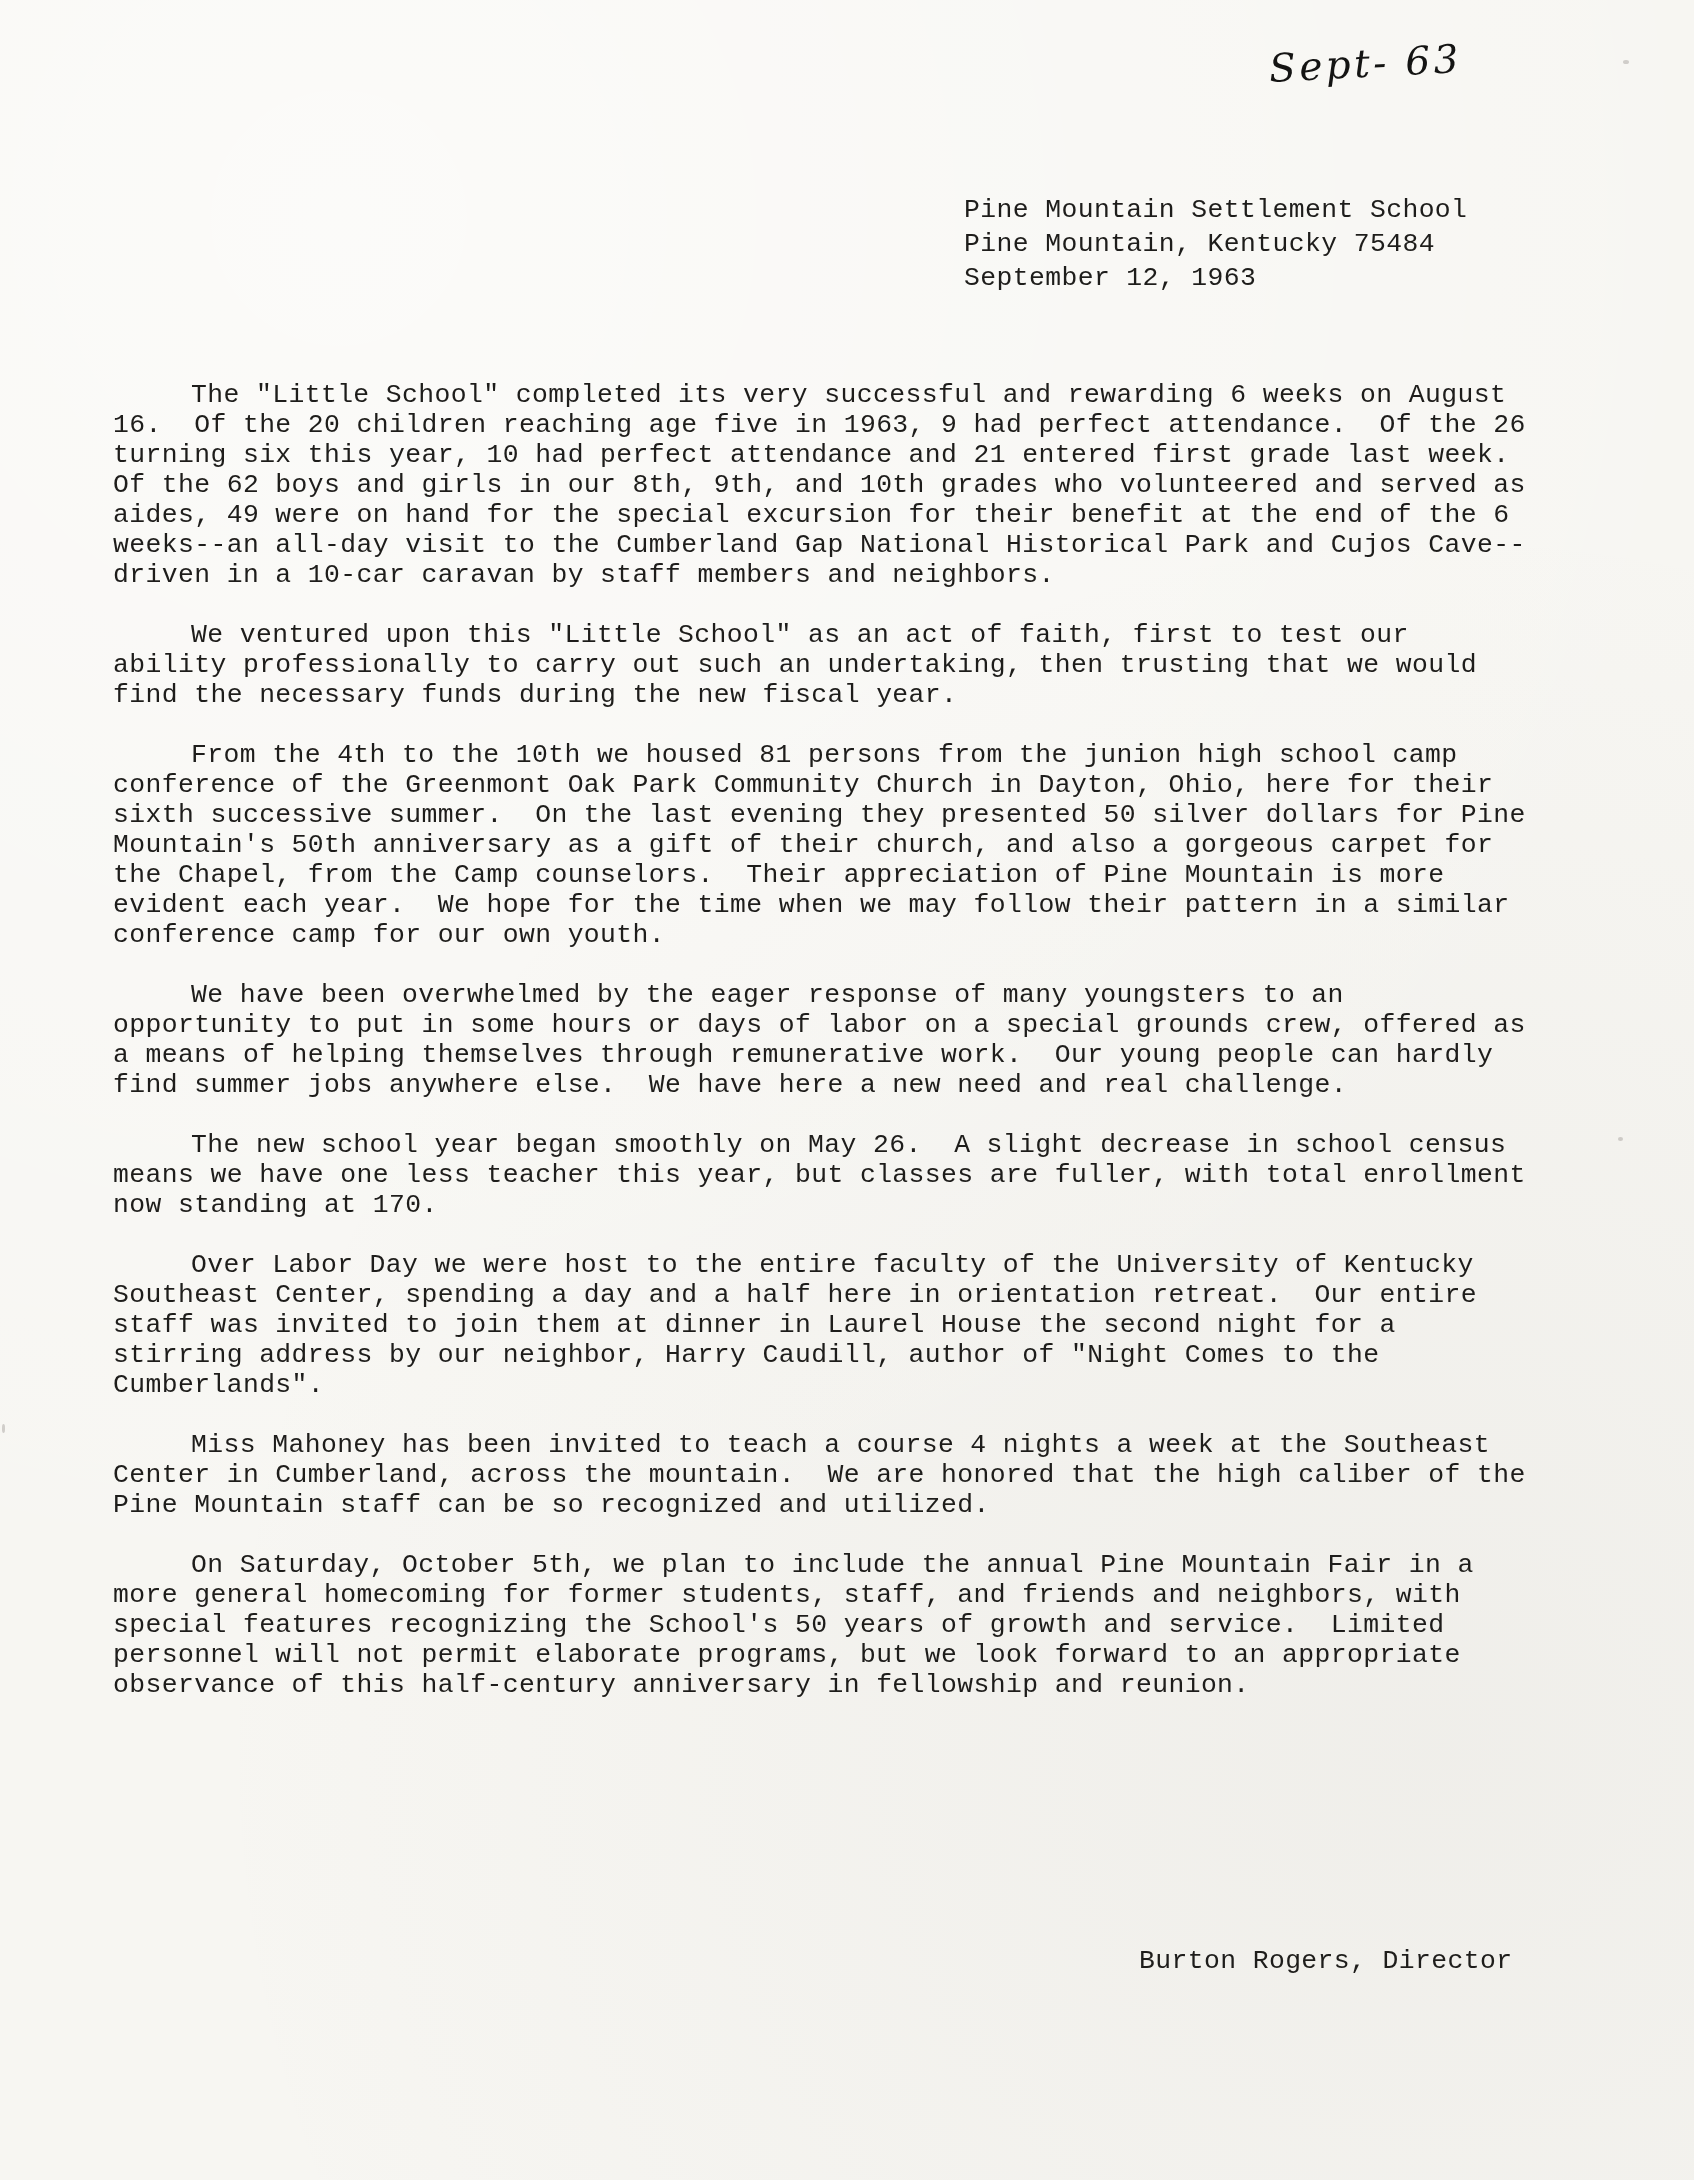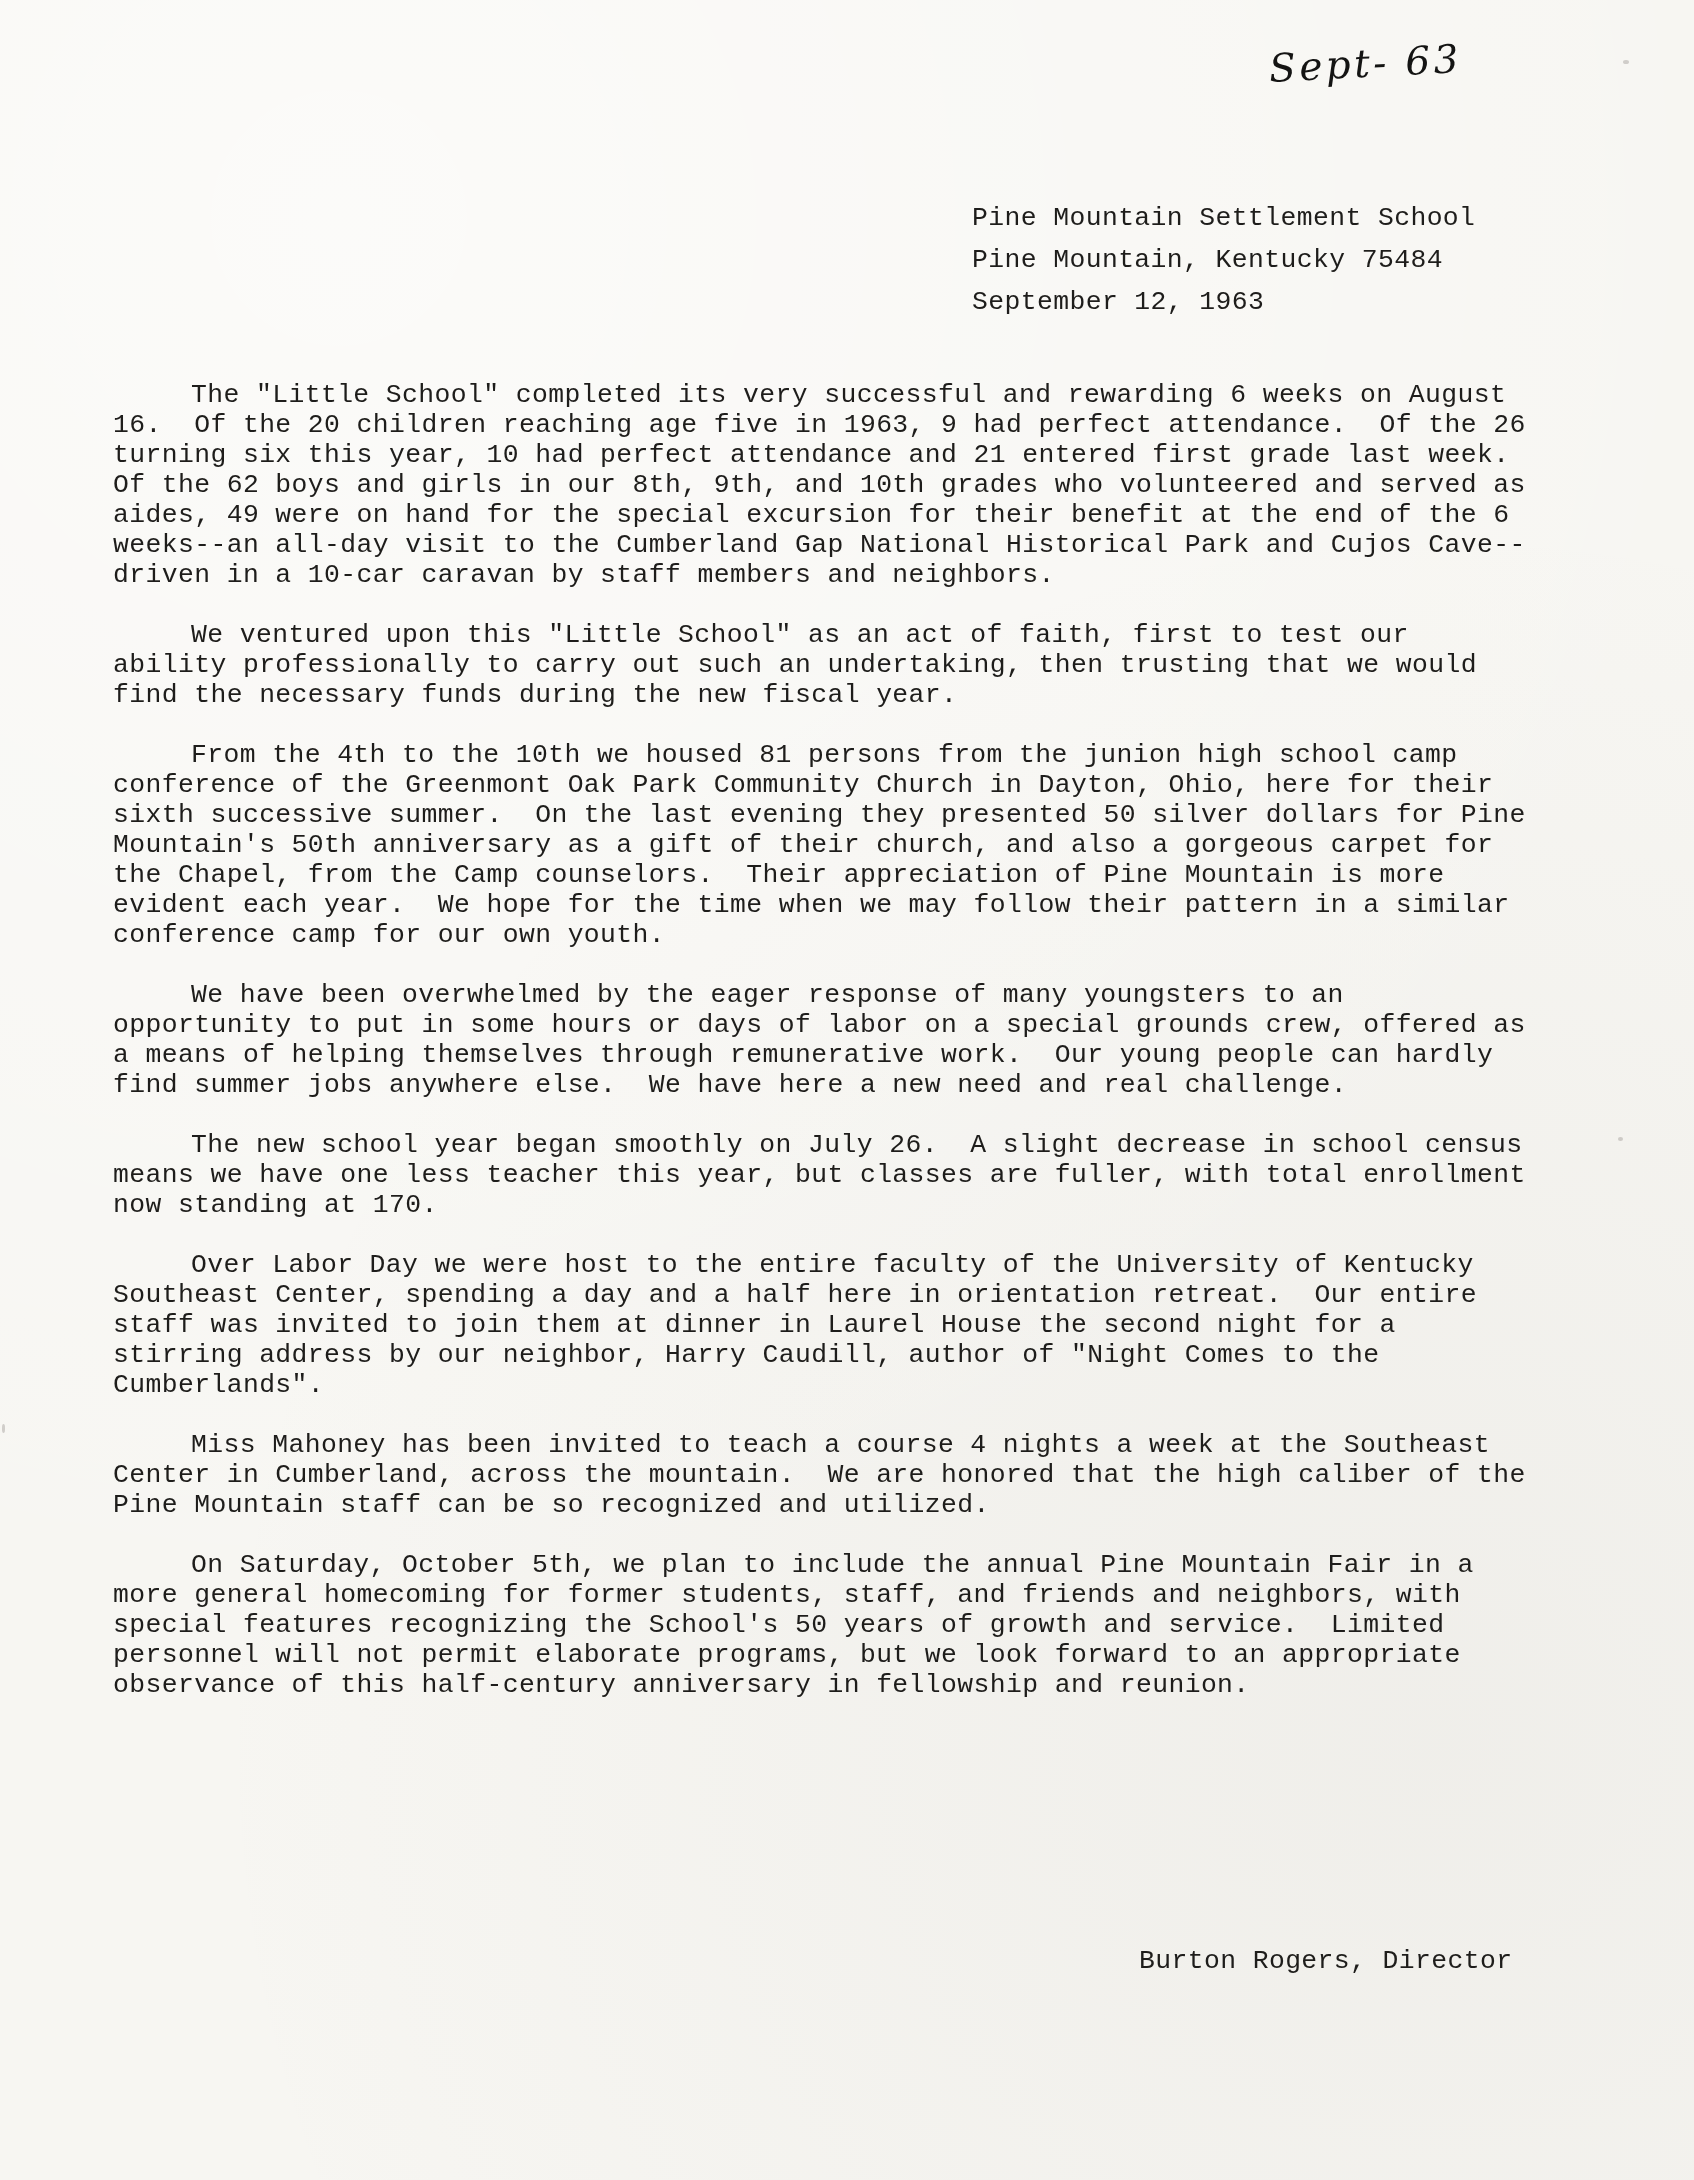--- a/index.html
+++ b/index.html
@@ -34,21 +34,21 @@
   }
   .header-block {
     position: absolute;
     top: 193px;
     left: 964px;
     font-size: 26.4px;
     line-height: 34px;
     letter-spacing: 0.4px;
     white-space: nowrap;
   }
-  .header-block div { margin: 8px; }
+  .header-block div { margin: 0; }
   .letter-body {
     position: absolute;
     top: 380px;
     left: 113px;
     width: 1418px;
     font-size: 26.4px;
     line-height: 30px;
     letter-spacing: 0.4px;
   }
   .letter-body p {
@@ -86,21 +86,21 @@
     <div>Pine Mountain Settlement School</div>
     <div>Pine Mountain, Kentucky 75484</div>
     <div>September 12, 1963</div>
   </div>
 
   <div class="letter-body">
     <p>The "Little School" completed its very successful and rewarding 6 weeks on August 16.  Of the 20 children reaching age five in 1963, 9 had perfect attendance.  Of the 26 turning six this year, 10 had perfect attendance and 21 entered first grade last week.  Of the 62 boys and girls in our 8th, 9th, and 10th grades who volunteered and served as aides, 49 were on hand for the special excursion for their benefit at the end of the 6 weeks--an all-day visit to the Cumberland Gap National Historical Park and Cujos Cave--driven in a 10-car caravan by staff members and neighbors.</p>
     <p>We ventured upon this "Little School" as an act of faith, first to test our ability professionally to carry out such an undertaking, then trusting that we would find the necessary funds during the new fiscal year.</p>
     <p>From the 4th to the 10th we housed 81 persons from the junion high school camp conference of the Greenmont Oak Park Community Church in Dayton, Ohio, here for their sixth successive summer.  On the last evening they presented 50 silver dollars for Pine Mountain's 50th anniversary as a gift of their church, and also a gorgeous carpet for the Chapel, from the Camp counselors.  Their appreciation of Pine Mountain is more evident each year.  We hope for the time when we may follow their pattern in a similar conference camp for our own youth.</p>
     <p>We have been overwhelmed by the eager response of many youngsters to an opportunity to put in some hours or days of labor on a special grounds crew, offered as a means of helping themselves through remunerative work.  Our young people can hardly find summer jobs anywhere else.  We have here a new need and real challenge.</p>
-    <p>The new school year began smoothly on July 26.  A slight decrease in school census means we have one less teacher this year, but classes are fuller, with total enrollment now standing at 170.</p>
+    <p>The new school year began smoothly on May 26.  A slight decrease in school census means we have one less teacher this year, but classes are fuller, with total enrollment now standing at 170.</p>
     <p>Over Labor Day we were host to the entire faculty of the University of Kentucky Southeast Center, spending a day and a half here in orientation retreat.  Our entire staff was invited to join them at dinner in Laurel House the second night for a stirring address by our neighbor, Harry Caudill, author of "Night Comes to the Cumberlands".</p>
     <p>Miss Mahoney has been invited to teach a course 4 nights a week at the Southeast Center in Cumberland, across the mountain.  We are honored that the high caliber of the Pine Mountain staff can be so recognized and utilized.</p>
     <p>On Saturday, October 5th, we plan to include the annual Pine Mountain Fair in a more general homecoming for former students, staff, and friends and neighbors, with special features recognizing the School's 50 years of growth and service.  Limited personnel will not permit elaborate programs, but we look forward to an appropriate observance of this half-century anniversary in fellowship and reunion.</p>
   </div>
 
   <div class="signature">Burton Rogers, Director</div>
 
   <div class="speckle sp1"></div>
   <div class="speckle sp2"></div>
   <div class="speckle sp3"></div>

